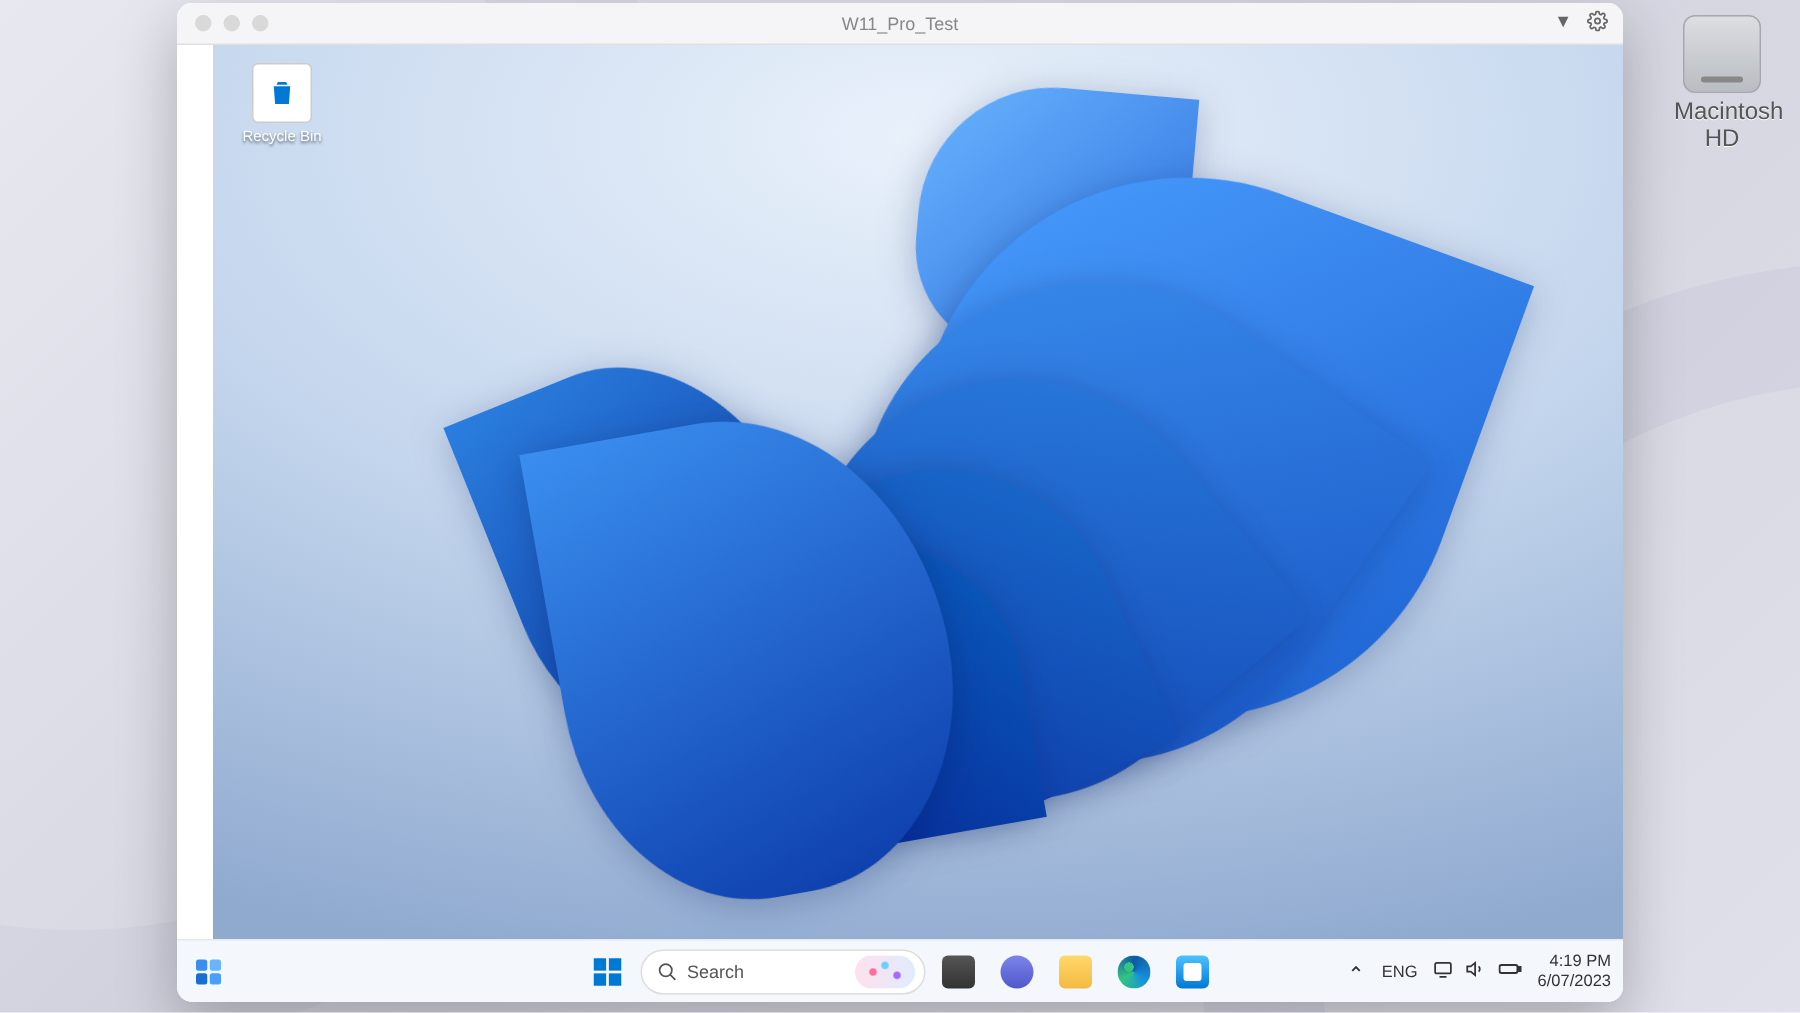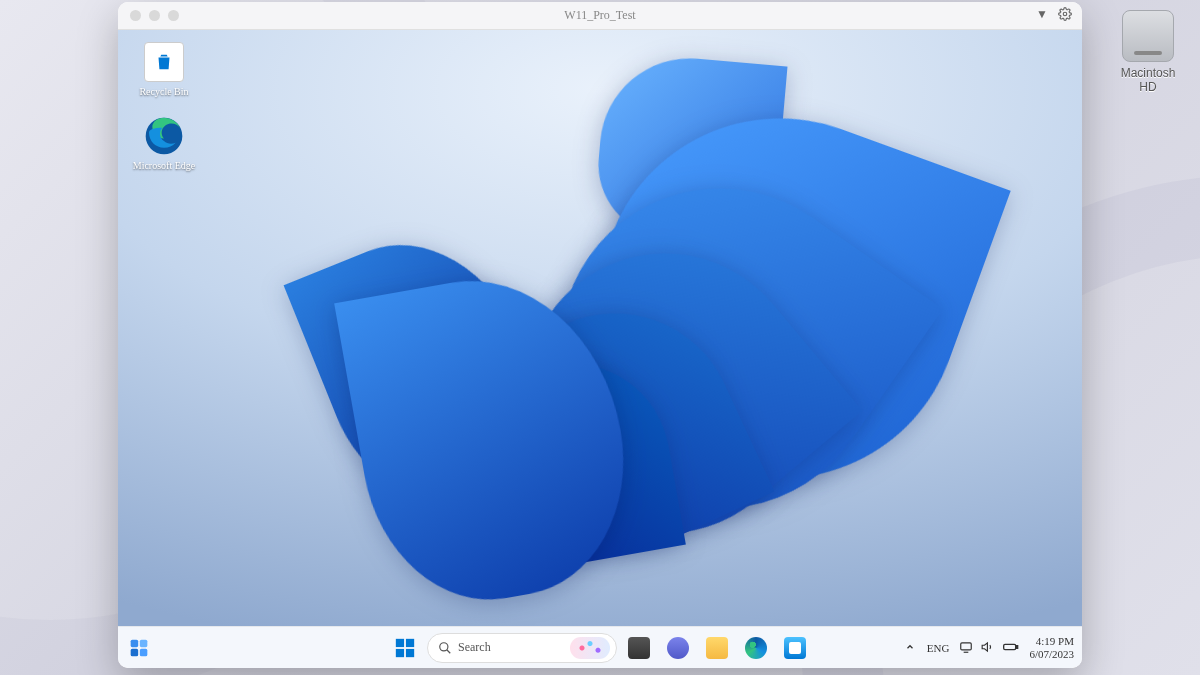--- a/index.html
+++ b/index.html
@@ -8,32 +8,32 @@
 
   
   .mac-bg-curve { position:absolute; width:900px; height:900px; border-radius:50%; border: 80px solid rgba(180,180,200,0.15); }
   .c1 { left:-400px; top:-200px; }
   .c2 { right:-500px; bottom:-400px; border-color: rgba(160,160,190,0.12); }
 
   
   .mac-drive { position:absolute; top:10px; right:20px; width:64px; text-align:center; }
   .mac-drive .diskicon { width:52px; height:52px; margin:0 auto 4px; background: linear-gradient(#dcdee2,#b9bcc2); border-radius:8px; border:1px solid #a5a8ae; position:relative; }
   .mac-drive .diskicon::after { content:""; position:absolute; bottom:6px; left:50%; transform:translateX(-50%); width:28px; height:4px; background:#888; border-radius:2px; }
-  .mac-drive .lbl { font-size:12px; color:#555; text-shadow:0 1px 0 #fff; }
-
-  
-  .vm-window { position:absolute; left:118px; top:2px; width:964px; height:666px; background:#fff; border-radius:10px; box-shadow:0 15px 40px rgba(0,0,0,0.25); overflow:hidden; display:flex; flex-direction:column;font-family:Liberation Serif, serif; }
+  .mac-drive .lbl { font-size:16px; color:#555; text-shadow:0 1px 0 #fff; }
+
+  
+  .vm-window { position:absolute; left:118px; top:2px; width:964px; height:666px; background:#fff; border-radius:10px; box-shadow:0 15px 40px rgba(0,0,0,0.25); overflow:hidden; display:flex; flex-direction:column; }
   .titlebar { height:28px; background:#f5f5f7; display:flex; align-items:center; position:relative; border-bottom:1px solid #e0e0e0; }
   .traffic { display:flex; gap:8px; padding-left:12px; }
   .traffic span { width:11px; height:11px; border-radius:50%; background:#d9d9d9; }
   .titlebar .title { position:absolute; left:0; right:0; text-align:center; font-size:12px; color:#888; pointer-events:none; }
   .titlebar .right { position:absolute; right:10px; display:flex; gap:10px; font-size:12px; color:#666; }
 
   
-  .win-desktop { flex:1; position:relative; background: radial-gradient(ellipse 140% 120% at 50% 10%, #e9f1fb 0%, #c4d6ed 40%, #8fa9cf 80%); overflow:hidden; }
+  .win-desktop { flex:1; position:relative; background: radial-gradient(ellipse 140% 120% at 50% 10%, #e9f1fb 0%, #c4d6ed 40%, #8fa9cf 80%); overflow:hidden;margin-left:24px; }
 
   
   .bloom { position:absolute; left:50%; top:50%; transform:translate(-50%,-48%); width:560px; height:520px; }
   .petal { position:absolute; border-radius:50% 0 50% 50%; filter:drop-shadow(0 4px 12px rgba(0,20,80,0.25)); }
   .p1 { width:360px; height:360px; left:280px; top:40px; background:linear-gradient(135deg,#4a9eff,#1a5fd0); transform:rotate(20deg); }
   .p2 { width:320px; height:320px; left:240px; top:110px; background:linear-gradient(135deg,#3a8eef,#1550c0); transform:rotate(35deg); }
   .p3 { width:280px; height:280px; left:205px; top:175px; background:linear-gradient(135deg,#2a7edf,#1040b0); transform:rotate(50deg); }
   .p4 { width:240px; height:240px; left:175px; top:235px; background:linear-gradient(135deg,#1a6ecf,#0b30a0); transform:rotate(65deg); }
   .p5 { width:200px; height:200px; left:150px; top:285px; background:linear-gradient(135deg,#0a5ebf,#062090); transform:rotate(80deg); }
   .p6 { width:260px; height:320px; left:40px; top:200px; background:linear-gradient(160deg,#3a8eef,#0b3aa8); border-radius:0 60% 50% 50%; transform:rotate(-10deg); }
@@ -118,30 +118,20 @@
 
     <div class="desk-icons">
       <div class="dicon">
         <div class="ic recycle">
           <svg viewBox="0 0 24 24" fill="#0078d4">
               <path d="M6 7h12l-1 13H7L6 7zm3-3h6l1 2H8l1-2z"></path>
             </svg>
         </div>
         <div class="lbl">Recycle Bin</div>
       </div>
-      <div class="dicon">
-        <div class="ic edge-ic">
-          <svg viewBox="0 0 24 24">
-              <circle cx="12" cy="12" r="11" fill="#0c59a4"></circle>
-              <path d="M12 1a11 11 0 0 1 10 6.5c-2-3-6-4-9-2-3 2-3 6-1 8-4 0-7-3-7-7 0-3 3-5.5 7-5.5z" fill="#33c481"></path>
-              <path d="M3 10c0 5 4 9 9 9 3 0 5-1 7-3-2 1-5 1-7-1-3-2-3-6-1-8-5 0-8 1-8 3z" fill="#1490df"></path>
-            </svg>
-        </div>
-        <div class="lbl">Microsoft Edge</div>
-      </div>
     </div>
   </div>
 
   <div class="taskbar">
     <div class="tb-left">
       <div class="widgets-btn">
         <svg width="20" height="20" viewBox="0 0 24 24">
             <rect x="2" y="2" width="9" height="9" rx="2" fill="#3a8eef"></rect>
             <rect x="13" y="2" width="9" height="9" rx="2" fill="#6ab4ff"></rect>
             <rect x="2" y="13" width="9" height="9" rx="2" fill="#1a6ecf"></rect>

